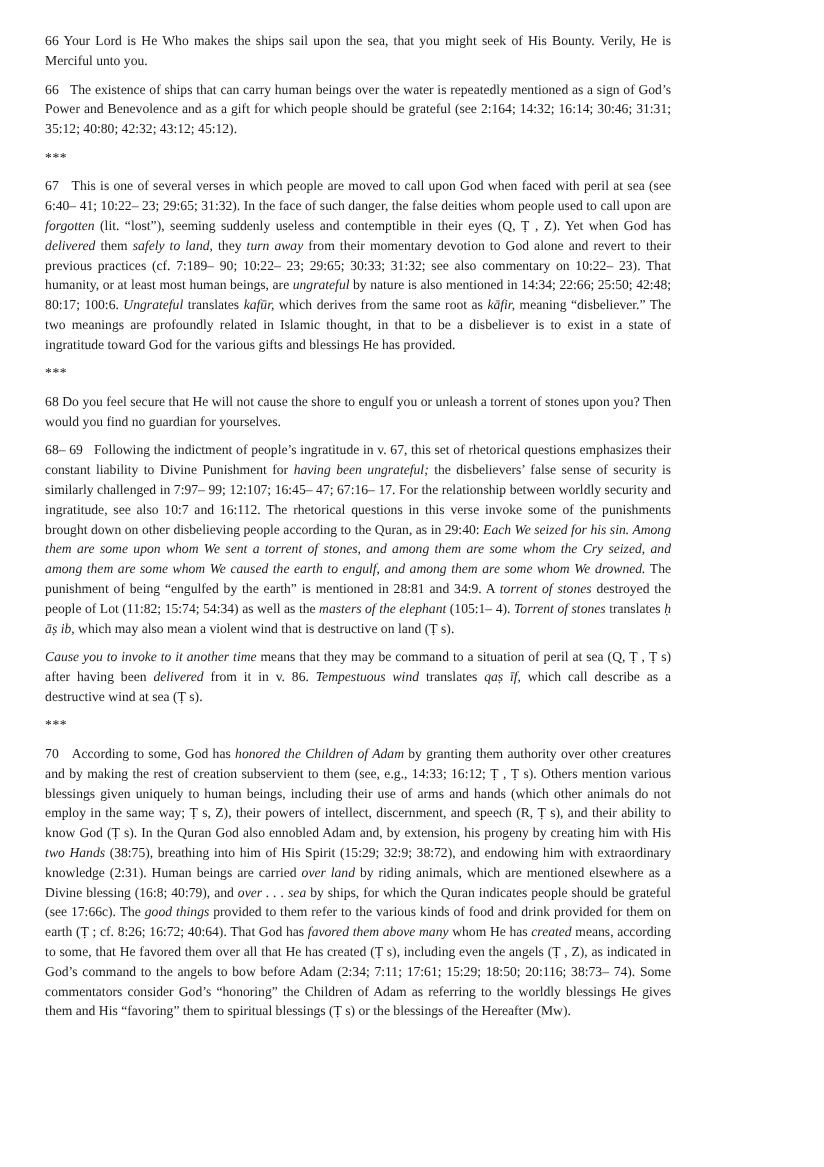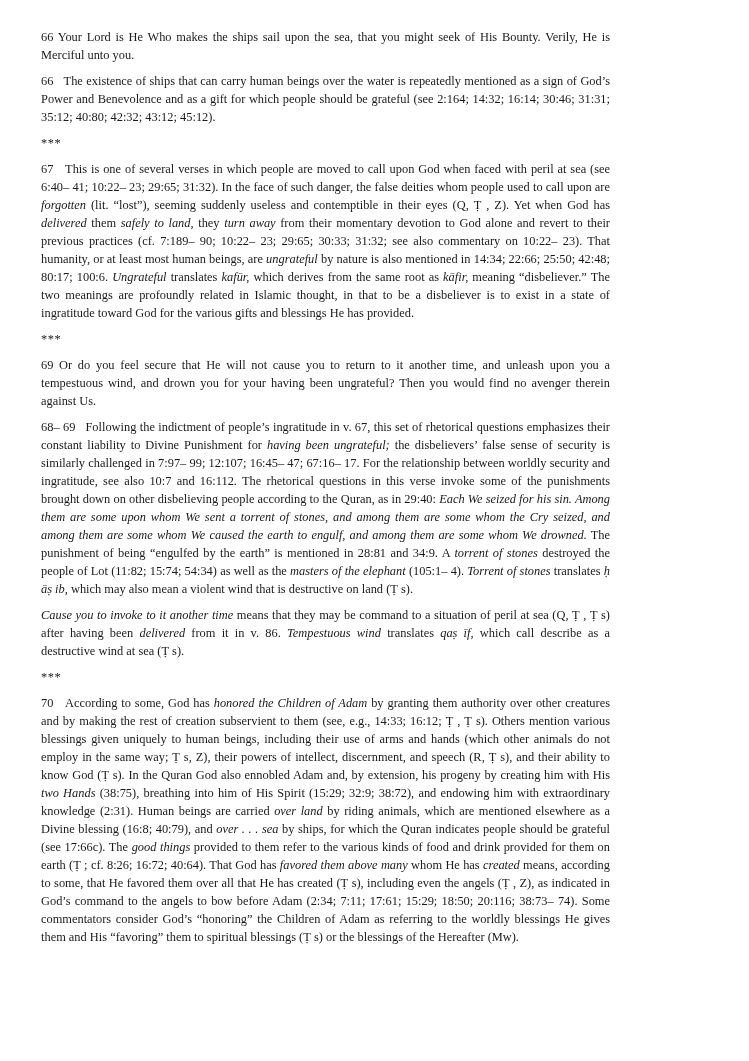--- a/index.html
+++ b/index.html
@@ -35,19 +35,19 @@
 </head>
 <body>
 
 <div class="page" style="background: rgb(255, 255, 255); color: rgb(26, 26, 26);">
   <div id="content">
       <p class="para verse"><span>66 Your Lord is He Who makes the ships sail upon the sea, that you might seek of His Bounty. Verily, He is Merciful unto you.</span></p>
       <p class="para commentary"><span>66&nbsp;&nbsp;&nbsp;The existence of ships that can carry human beings over the water is repeatedly mentioned as a sign of God’s Power and Benevolence and as a gift for which people should be grateful (see 2:164; 14:32; 16:14; 30:46; 31:31; 35:12; 40:80; 42:32; 43:12; 45:12).</span></p>
       <p class="para separator"><span>***</span></p>
       <p class="para commentary"><span>67&nbsp;&nbsp;&nbsp;This is one of several verses in which people are moved to call upon God when faced with peril at sea (see 6:40– 41; 10:22– 23; 29:65; 31:32). In the face of such danger, the false deities whom people used to call upon are </span><em>forgotten</em><span> (lit. “lost”), seeming suddenly useless and contemptible in their eyes (Q, Ṭ , Z). Yet when God has </span><em>delivered</em><span> them </span><em>safely to land,</em><span> they </span><em>turn away</em><span> from their momentary devotion to God alone and revert to their previous practices (cf. 7:189– 90; 10:22– 23; 29:65; 30:33; 31:32; see also commentary on 10:22– 23). That humanity, or at least most human beings, are </span><em>ungrateful</em><span> by nature is also mentioned in 14:34; 22:66; 25:50; 42:48; 80:17; 100:6. </span><em>Ungrateful</em><span> translates </span><em>kafūr,</em><span> which derives from the same root as </span><em>kāfir,</em><span> meaning “disbeliever.” The two meanings are profoundly related in Islamic thought, in that to be a disbeliever is to exist in a state of ingratitude toward God for the various gifts and blessings He has provided.</span></p>
       <p class="para separator"><span>***</span></p>
-      <p class="para verse"><span>69 Or do you feel secure that He will not cause you to return to it another time, and unleash upon you a tempestuous wind, and drown you for your having been ungrateful? Then you would find no avenger therein against Us.</span></p>
+      <p class="para verse"><span>68 Do you feel secure that He will not cause the shore to engulf you or unleash a torrent of stones upon you? Then would you find no guardian for yourselves.</span></p>
       <p class="para commentary"><span>68– 69&nbsp;&nbsp;&nbsp;Following the indictment of people’s ingratitude in v. 67, this set of rhetorical questions emphasizes their constant liability to Divine Punishment for </span><em>having been ungrateful;</em><span> the disbelievers’ false sense of security is similarly challenged in 7:97– 99; 12:107; 16:45– 47; 67:16– 17. For the relationship between worldly security and ingratitude, see also 10:7 and 16:112. The rhetorical questions in this verse invoke some of the punishments brought down on other disbelieving people according to the Quran, as in 29:40: </span><em>Each We seized for his sin. Among them are some upon whom We sent a torrent of stones, and among them are some whom the Cry seized, and among them are some whom We caused the earth to engulf, and among them are some whom We drowned.</em><span> The punishment of being “engulfed by the earth” is mentioned in 28:81 and 34:9. A </span><em>torrent of stones</em><span> destroyed the people of Lot (11:82; 15:74; 54:34) as well as the </span><em>masters of the elephant</em><span> (105:1– 4). </span><em>Torrent of stones</em><span> translates </span><em>ḥ āṣ ib,</em><span> which may also mean a violent wind that is destructive on land (Ṭ s).</span></p>
       <p class="para commentary"><em>Cause you to invoke to it another time</em><span> means that they may be command to a situation of peril at sea (Q, Ṭ , Ṭ s) after having been </span><em>delivered</em><span> from it in v. 86. </span><em>Tempestuous wind</em><span> translates </span><em>qaṣ īf,</em><span> which call describe as a destructive wind at sea (Ṭ s).</span></p>
       <p class="para separator"><span>***</span></p>
       <p class="para commentary"><span>70&nbsp;&nbsp;&nbsp;According to some, God has </span><em>honored the Children of Adam</em><span> by granting them authority over other creatures and by making the rest of creation subservient to them (see, e.g., 14:33; 16:12; Ṭ , Ṭ s). Others mention various blessings given uniquely to human beings, including their use of arms and hands (which other animals do not employ in the same way; Ṭ s, Z), their powers of intellect, discernment, and speech (R, Ṭ s), and their ability to know God (Ṭ s). In the Quran God also ennobled Adam and, by extension, his progeny by creating him with His </span><em>two Hands</em><span> (38:75), breathing into him of His Spirit (15:29; 32:9; 38:72), and endowing him with extraordinary knowledge (2:31). Human beings are carried </span><em>over land</em><span> by riding animals, which are mentioned elsewhere as a Divine blessing (16:8; 40:79), and </span><em>over . . . sea</em><span> by ships, for which the Quran indicates people should be grateful (see 17:66c). The </span><em>good things</em><span> provided to them refer to the various kinds of food and drink provided for them on earth (Ṭ ; cf. 8:26; 16:72; 40:64). That God has </span><em>favored them above many</em><span> whom He has </span><em>created</em><span> means, according to some, that He favored them over all that He has created (Ṭ s), including even the angels (Ṭ , Z), as indicated in God’s command to the angels to bow before Adam (2:34; 7:11; 17:61; 15:29; 18:50; 20:116; 38:73– 74). Some commentators consider God’s “honoring” the Children of Adam as referring to the worldly blessings He gives them and His “favoring” them to spiritual blessings (Ṭ s) or the blessings of the Hereafter (Mw).</span></p>
     </div>
 </div>
 
 </body></html>

